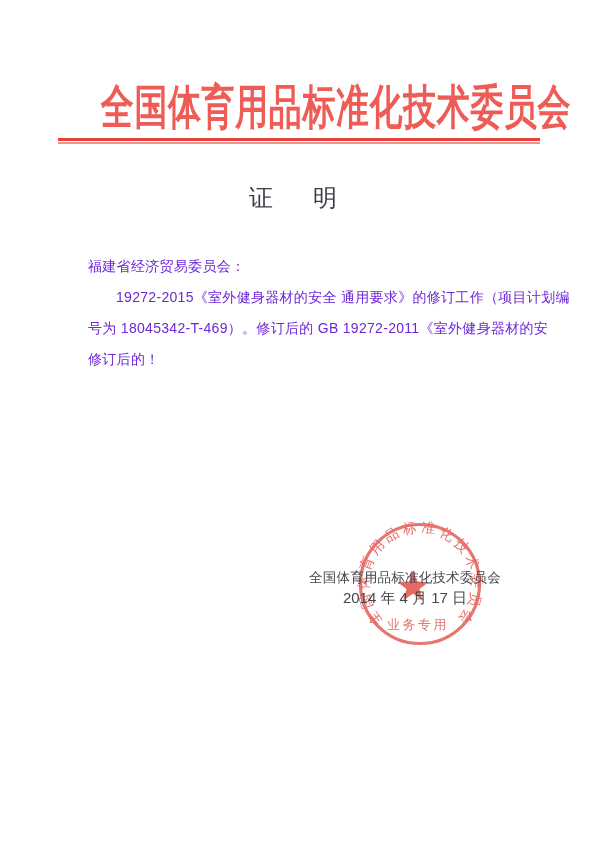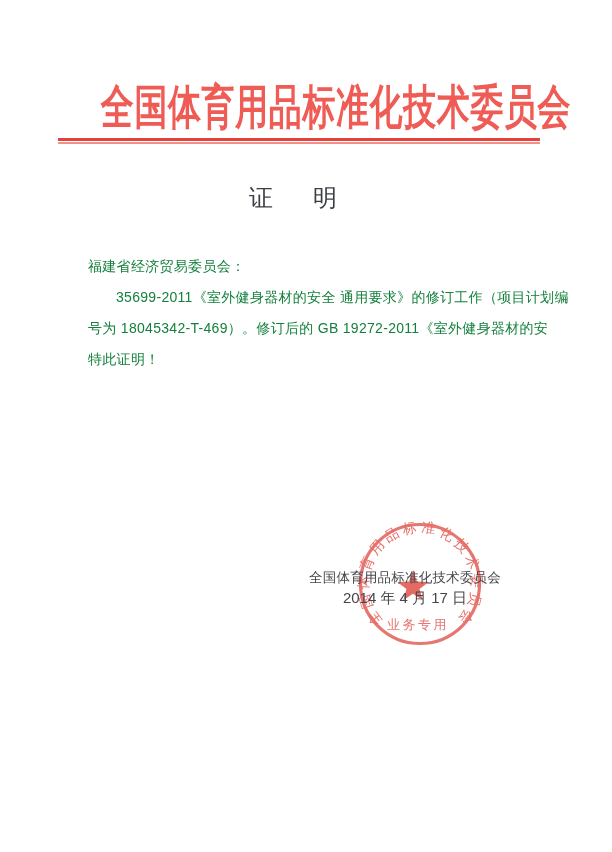--- a/index.html
+++ b/index.html
@@ -37,21 +37,21 @@
     text-align:center;
     font-size:24px;line-height:28px;
     letter-spacing:8px;
     color:#3b3e44;
     transform:translateX(-9px);
   }
   
   .body-block{
     position:absolute;left:88px;top:251px;width:436px;
     font-size:14px;line-height:31px;
-    color:#15803d;
+    color:#6d28d9;
     letter-spacing:0.3px;
   }
   .salutation{white-space:nowrap;}
   .para div{white-space:nowrap;}
   .para div:first-child{text-indent:2em;}
   .closing{white-space:nowrap;}
   
   .signature{
     position:absolute;left:255px;top:570px;width:300px;
     text-align:center;color:#46474d;z-index:2;
@@ -73,24 +73,24 @@
     <span class="org">全国体育用品标准化技术委员会</span>
   </div>
 
   <div class="rule"></div>
 
   <div class="cert-title">证　明</div>
 
   <div class="body-block">
     <div class="salutation">福建省经济贸易委员会：</div>
     <div class="para">
-        <div>35699-2011《室外健身器材的安全  通用要求》的修订工作（项目计划编</div>
+        <div>19272-2015《室外健身器材的安全  通用要求》的修订工作（项目计划编</div>
         <div>号为 18045342-T-469）。修订后的 GB 19272-2011《室外健身器材的安</div>
       </div>
-    <div class="closing">特此证明！</div>
+    <div class="closing">修订后的！</div>
   </div>
 
   <svg class="seal" viewBox="0 0 126 126" xmlns="http://www.w3.org/2000/svg">
     <circle cx="63" cy="63" r="59.5" fill="none" stroke="#e2645d" stroke-width="3.2"></circle>
     <defs>
       <path id="ringPath" d="M 26.2 99.8 A 52 52 0 1 1 99.8 99.8" fill="none"></path>
     </defs>
     <text font-size="14" fill="#e25a53" font-family="Liberation Sans, sans-serif">
       <textPath href="#ringPath" startOffset="0" textLength="243" lengthAdjust="spacing">全国体育用品标准化技术委员会</textPath>
     </text>

